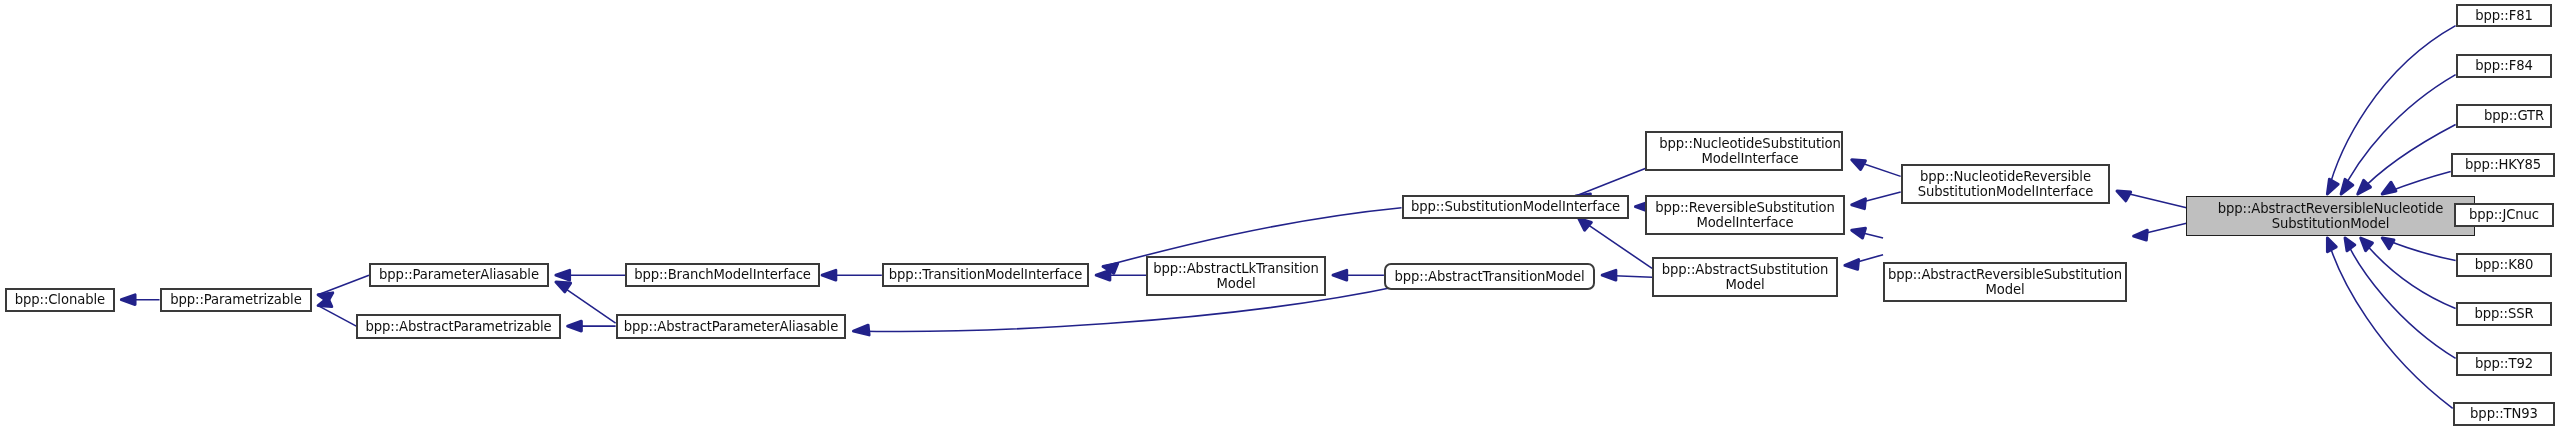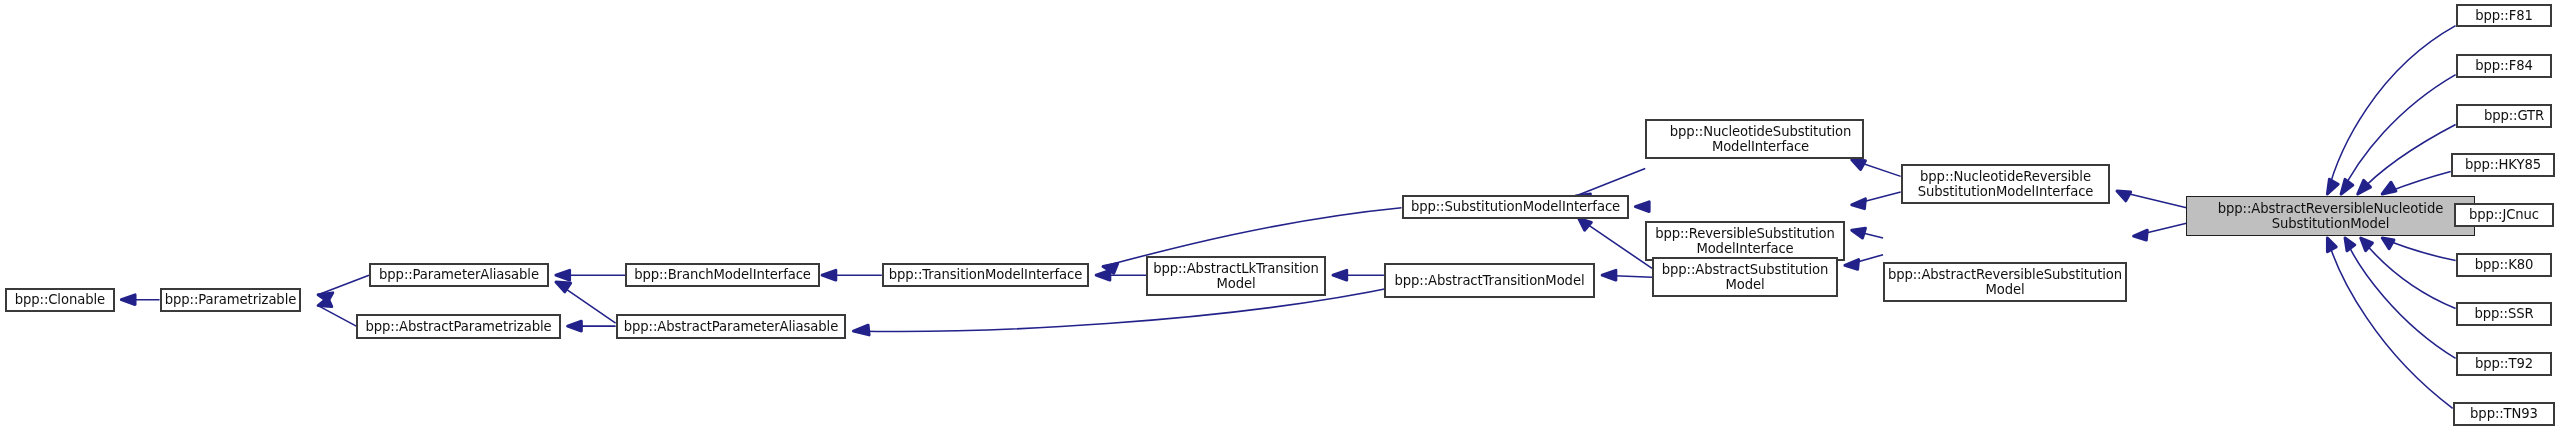--- a/index.html
+++ b/index.html
@@ -94,33 +94,33 @@
       <path d="M2509,266 C2470,258 2450,250 2434,243" fill="none" stroke="#22228a" stroke-width="1.6"></path>
       <path d="M2434,243 l12,2 l-5,9 z" fill="#22228a" stroke="#22228a" stroke-width="3" stroke-linejoin="round"></path>
       <path d="M2509,315 C2460,295 2430,265 2412,243" fill="none" stroke="#22228a" stroke-width="1.6"></path>
       <path d="M2412,243 l12,5 l-7,8 z" fill="#22228a" stroke="#22228a" stroke-width="3" stroke-linejoin="round"></path>
       <path d="M2509,366 C2450,330 2410,275 2396,243" fill="none" stroke="#22228a" stroke-width="1.6"></path>
       <path d="M2396,243 l10,7 l-8,6 z" fill="#22228a" stroke="#22228a" stroke-width="3" stroke-linejoin="round"></path>
       <path d="M2506,417 C2430,360 2390,285 2378,243" fill="none" stroke="#22228a" stroke-width="1.6"></path>
       <path d="M2378,243 l9,9 l-9,5 z" fill="#22228a" stroke="#22228a" stroke-width="3" stroke-linejoin="round"></path>
     </svg>
 <div class="node thick" style="left: 4.9px; top: 288px; width: 110px; height: 23.5px;"><span class="lbl">bpp::Clonable</span></div>
-    <div class="node thick" style="left: 160px; top: 288px; width: 141px; height: 23.5px;"><span class="lbl">bpp::Parametrizable</span></div>
+    <div class="node thick" style="left: 160px; top: 288px; width: 152px; height: 23.5px;"><span class="lbl">bpp::Parametrizable</span></div>
     <div class="node thick" style="left: 369px; top: 263px; width: 180px; height: 23.5px;"><span class="lbl">bpp::ParameterAliasable</span></div>
     <div class="node thick" style="left: 356px; top: 314px; width: 205px; height: 24.5px;"><span class="lbl">bpp::AbstractParametrizable</span></div>
     <div class="node thick" style="left: 625px; top: 263px; width: 195px; height: 23.5px;"><span class="lbl">bpp::BranchModelInterface</span></div>
     <div class="node thick" style="left: 616px; top: 314px; width: 230px; height: 24.5px;"><span class="lbl">bpp::AbstractParameterAliasable</span></div>
     <div class="node thick" style="left: 882px; top: 263px; width: 207px; height: 23.5px;"><span class="lbl">bpp::TransitionModelInterface</span></div>
     <div class="node thick" style="left: 1146px; top: 256px; width: 180px; height: 40px;"><span class="lbl">bpp::AbstractLkTransition
 Model</span></div>
-    <div class="node thick" style="left: 1384px; top: 263px; width: 211px; height: 35px;"><span class="lbl">bpp::AbstractTransitionModel</span></div>
+    <div class="node thick" style="left: 1384px; top: 263px; width: 211px; height: 27px; border-radius: 7px;"><span class="lbl">bpp::AbstractTransitionModel</span></div>
     <div class="node thick" style="left: 1402px; top: 195px; width: 227px; height: 23.5px;"><span class="lbl">bpp::SubstitutionModelInterface</span></div>
-    <div class="node thick" style="left: 1645px; top: 119px; width: 219px; height: 40px; padding-left: 12px;"><span class="lbl">bpp::NucleotideSubstitution
+    <div class="node thick" style="left: 1645px; top: 131px; width: 198px; height: 40px; padding-left: 12px;"><span class="lbl">bpp::NucleotideSubstitution
 ModelInterface</span></div>
-    <div class="node thick" style="left: 1645px; top: 195px; width: 200px; height: 40px; margin-top: 26px;"><span class="lbl">bpp::ReversibleSubstitution
+    <div class="node thick" style="left: 1645px; top: 195px; width: 200px; height: 40px;"><span class="lbl">bpp::ReversibleSubstitution
 ModelInterface</span></div>
     <div class="node thick" style="left: 1652px; top: 257px; width: 186px; height: 40px;"><span class="lbl">bpp::AbstractSubstitution
 Model</span></div>
     <div class="node thick" style="left: 1901px; top: 164px; width: 209px; height: 40px; align-items: center;"><span class="lbl">bpp::NucleotideReversible
 SubstitutionModelInterface</span></div>
     <div class="node thick" style="left: 1883px; top: 226px; width: 244px; height: 40px; margin-top: 36px;"><span class="lbl">bpp::AbstractReversibleSubstitution
 Model</span></div>
     <div class="node highlight" style="left: 2186px; top: 196px; width: 289px; height: 40px; justify-content: center;"><span class="lbl">bpp::AbstractReversibleNucleotide
 SubstitutionModel</span></div>
     <div class="node thick" style="left: 2456px; top: 3.9px; width: 96px; height: 23.5px;"><span class="lbl">bpp::F81</span></div>

